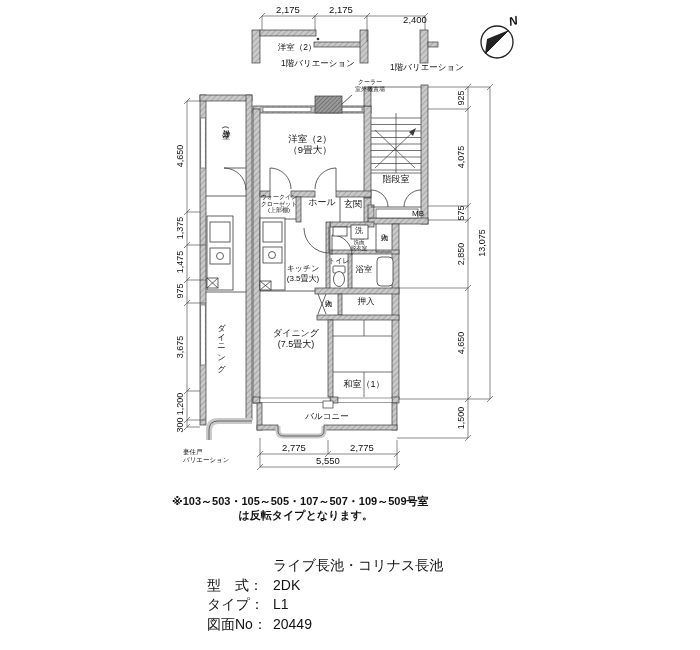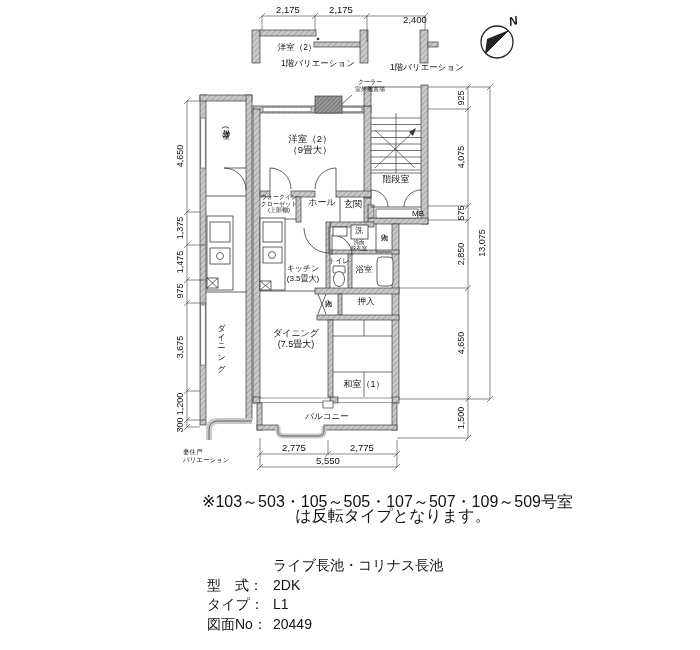--- a/index.html
+++ b/index.html
@@ -14,21 +14,21 @@
   .vtext{position:absolute;transform:translate(-50%,0);writing-mode:vertical-rl;text-orientation:mixed;
          font-size:8px;letter-spacing:1px;white-space:nowrap;}
   .tiny{font-size:6px;line-height:1.1;}
   .t55{font-size:5.5px;line-height:1.1;}
   .f7{font-size:7px;}
   .f8{font-size:8px;}
   .f85{font-size:8.5px;}
   .f95{font-size:9.5px;}
   .n-label{position:absolute;font-size:12px;font-weight:bold;font-style:italic;transform:rotate(-14deg);}
   .left-note{position:absolute;left:183px;top:448px;font-size:6.5px;line-height:1.25;text-align:left;transform:none;}
-  .notes{position:absolute;left:202px;top:495px;font-size:16px;line-height:13.5px;}
+  .notes{position:absolute;left:172px;top:495px;font-size:11px;line-height:13.5px;font-weight:bold;}
   .notes .indent{padding-left:11px;text-align:center;}
   .info{position:absolute;left:207px;top:556px;font-size:14px;line-height:19.5px;font-weight:500;}
   .info-row{display:flex;}
   .info-label{display:inline-block;width:66px;white-space:pre;}
   .info-value{white-space:pre;}
 </style>
 </head>
 <body>
 
 <div class="canvas">

